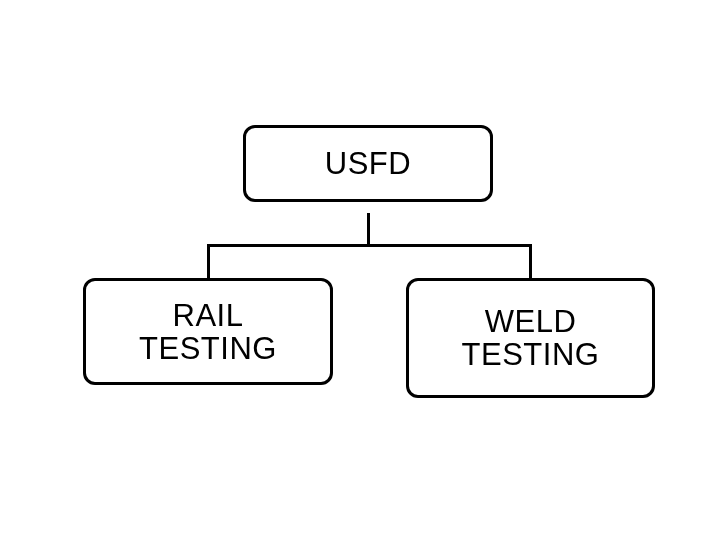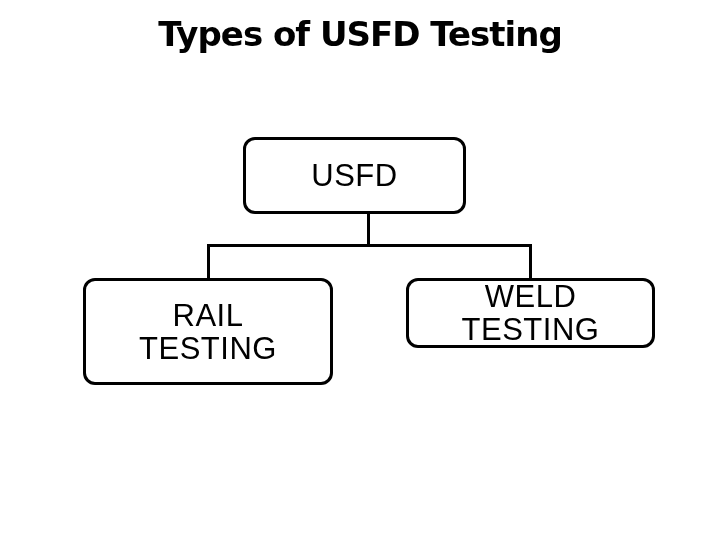--- a/index.html
+++ b/index.html
@@ -37,39 +37,38 @@
     z-index: 2;
   }
   .node-label {
     font-family: "Liberation Sans", sans-serif;
     font-size: 31px;
     line-height: 33px;
     letter-spacing: 0.5px;
     color: var(--text, #000000);
     white-space: pre-line;
   }
-  .node-root  { left: 243px; top: 137px; width: 223px; height: 77px; }
+  .node-root  { left: 243px; top: 125px; width: 250px; height: 77px; }
   .node-left  { left:  83px; top: 278px; width: 250px; height: 107px; }
-  .node-right { left: 406px; top: 278px; width: 249px; height: 70px; }
+  .node-right { left: 406px; top: 278px; width: 249px; height: 120px; }
   .connector {
     position: absolute;
     background: var(--line, #000000);
     z-index: 1;
   }
   .c-root-stem  { left: 366.5px; top: 213px; width: 3px;     height: 34px; }
   .c-crossbar   { left: 206.5px; top: 244px; width: 325.5px; height: 3px;  }
   .c-left-stem  { left: 206.5px; top: 244px; width: 3px;     height: 36px; }
   .c-right-stem { left: 529px;   top: 244px; width: 3px;     height: 36px; }
 </style>
 </head>
 <body>
 
 <div class="slide">
 
-  <div class="slide-title">Types of USFD Testing</div>
 
   <div class="connector c-root-stem"></div>
   <div class="connector c-crossbar"></div>
   <div class="connector c-left-stem"></div>
   <div class="connector c-right-stem"></div>
 
   <div class="node node-root">
     <span class="node-label">USFD</span>
   </div>
 

